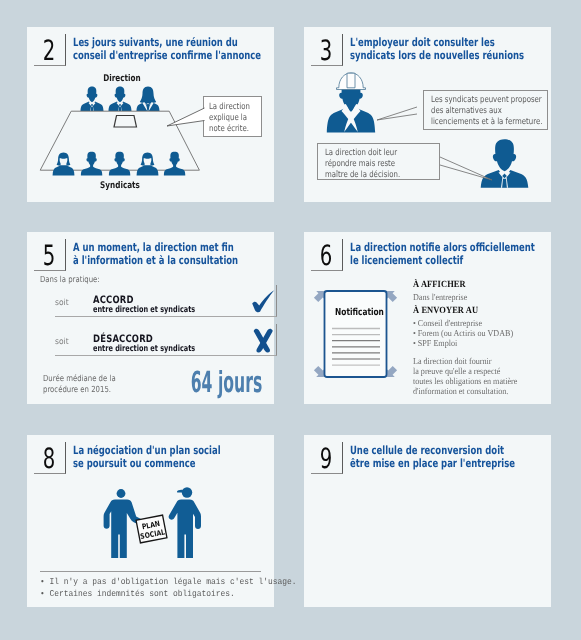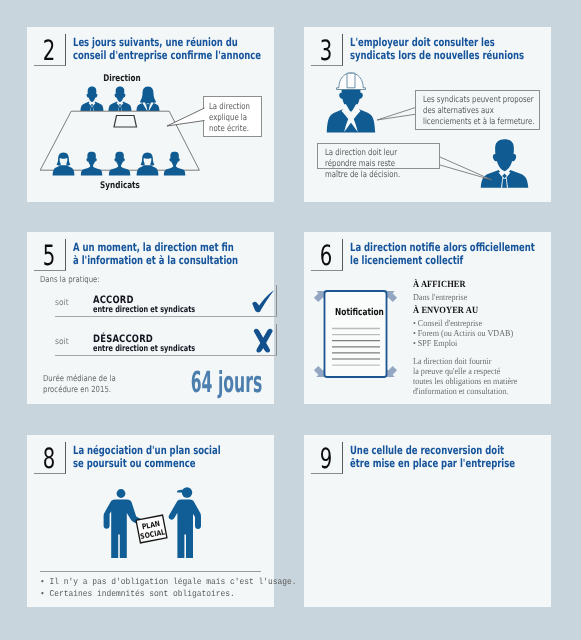--- a/index.html
+++ b/index.html
@@ -218,29 +218,29 @@
         <path d="M-4.0 -6.3 L4.0 -6.3 L4.0 8.3 L-4.0 8.3 Z" fill="#fdfdfd" stroke="#4b7795" stroke-width="0.8"></path>
       </g>
 
       <g>
         <use href="#suitM2" x="176" y="112"></use>
       </g>
     </svg>
     <svg style="position:absolute;left:72px;top:77px" width="42" height="20" viewBox="0 0 42 20">
       <path d="M41 3 L1 16 L41 10" fill="#f3f7f8" stroke="#6a6a6a" stroke-width="0.8"></path>
     </svg>
-    <div class="callout" style="left:111px;top:63px;width:125px;height:40px;background:#f3f7f8">
+    <div class="callout" style="left:119px;top:63px;width:125px;height:40px;background:#f3f7f8">
       <p style="margin:4px 0 0 7px">Les syndicats peuvent proposer</p>
       <p style="margin:0 0 0 7px">des alternatives aux</p>
       <p style="margin:0 0 0 7px">licenciements et à la fermeture.</p>
     </div>
     <svg style="position:absolute;left:135px;top:129px" width="54" height="26" viewBox="0 0 54 26">
       <path d="M1 1 L53 24 L1 9" fill="#f3f7f8" stroke="#6a6a6a" stroke-width="0.8"></path>
     </svg>
-    <div class="callout" style="left:13px;top:116px;width:123px;height:26px;background:#f3f7f8">
+    <div class="callout" style="left:13px;top:116px;width:123px;height:37px;background:#f3f7f8">
       <p style="margin:4px 0 0 7px">La direction doit leur</p>
       <p style="margin:0 0 0 7px">répondre mais reste</p>
       <p style="margin:0 0 0 7px">maître de la décision.</p>
     </div>
   </div>
   <div class="panel" id="p5">
     <div class="hdr">
       <div class="numbox">
           <span>5</span>
         </div>

